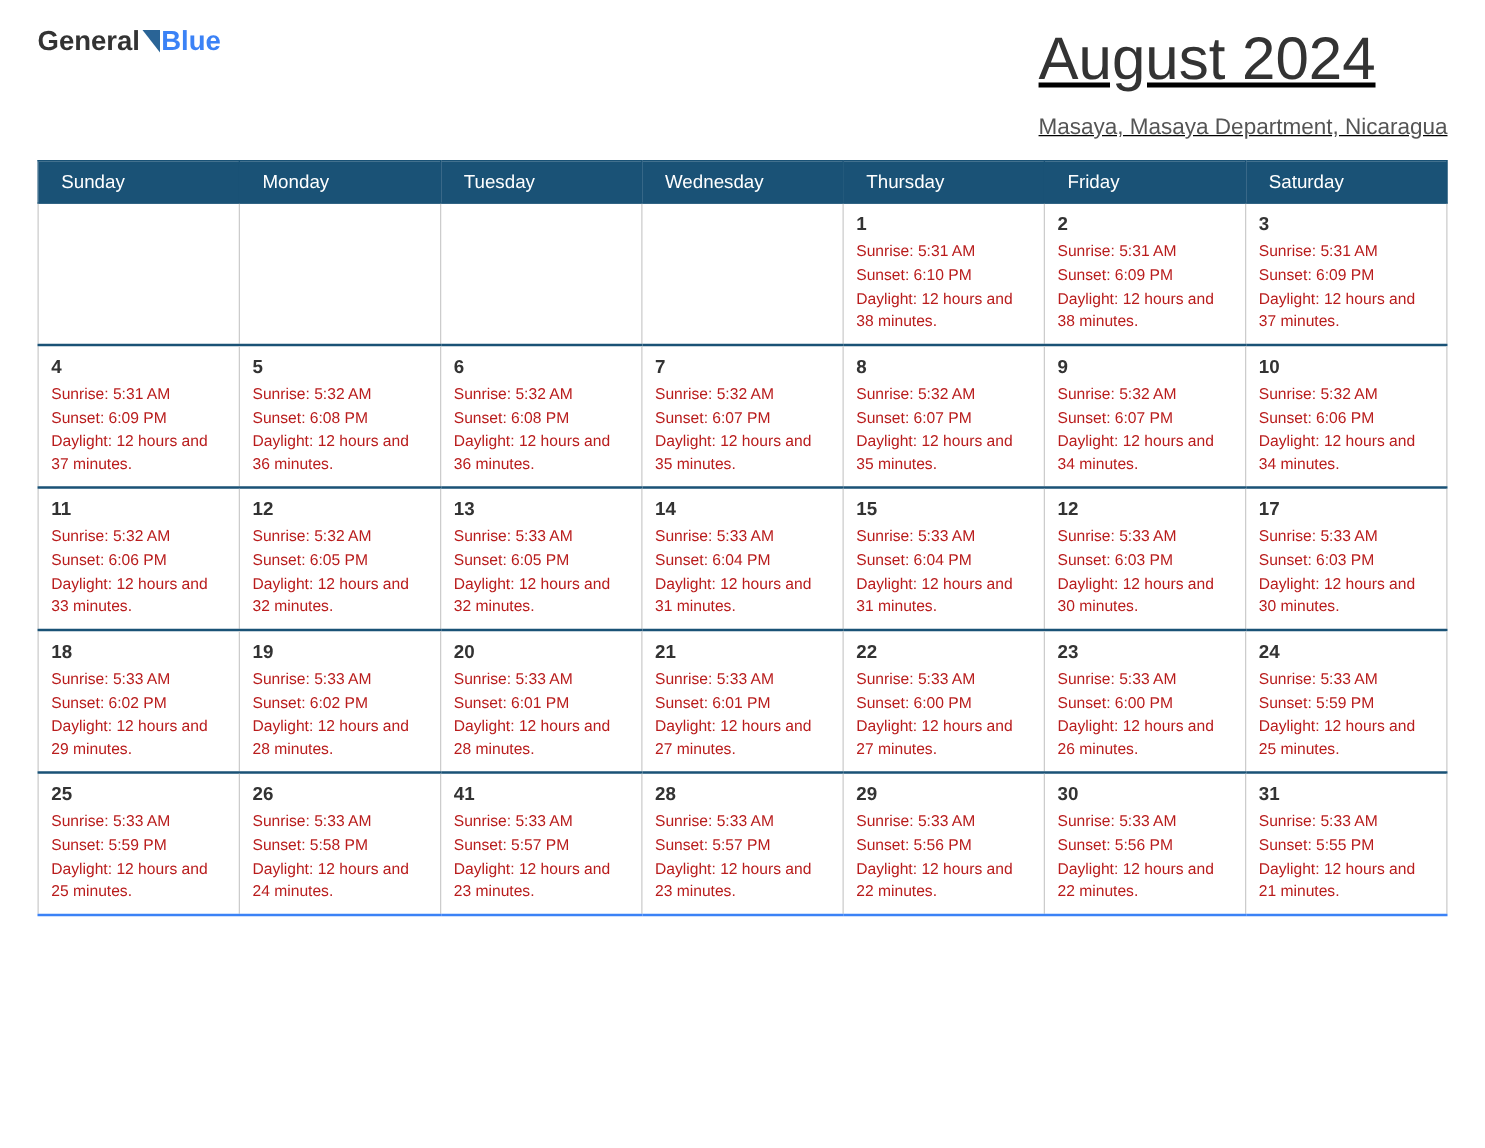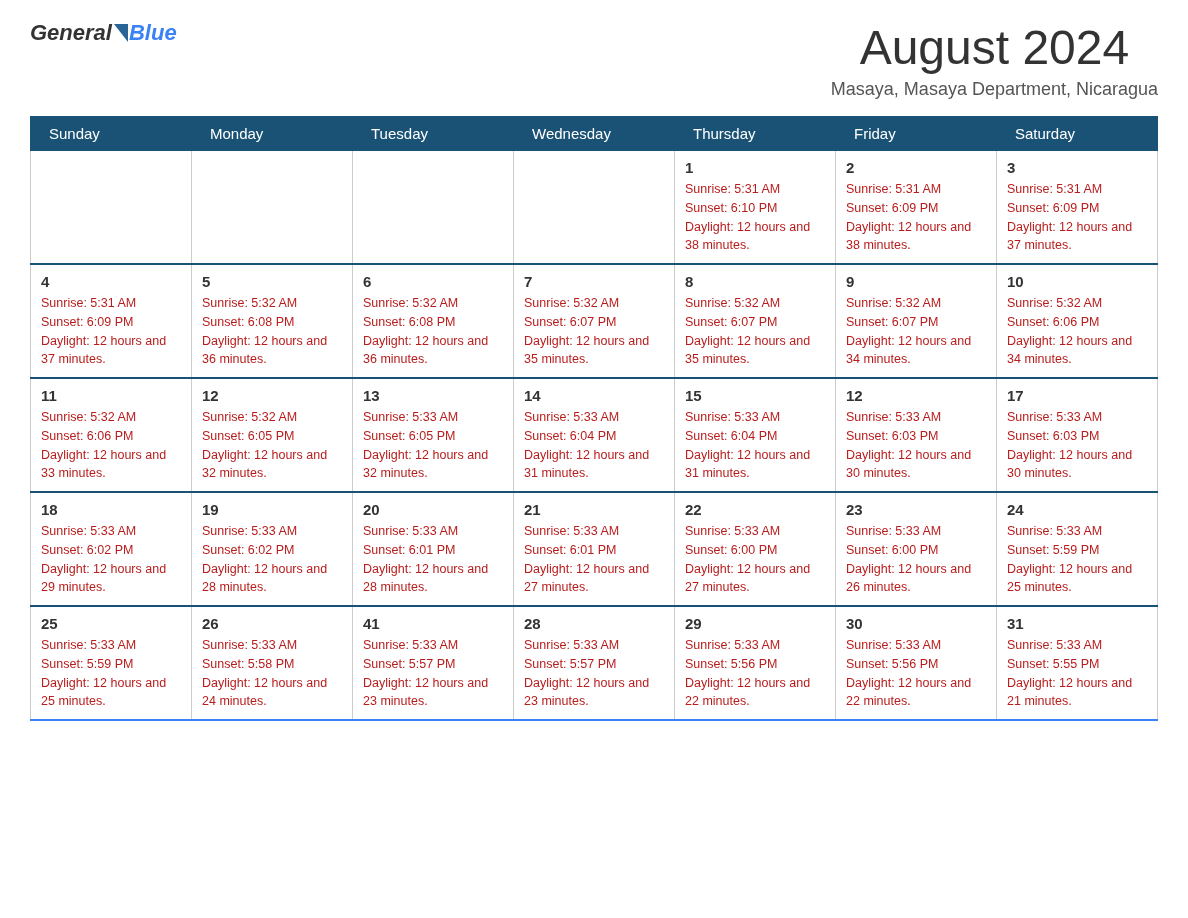--- a/index.html
+++ b/index.html
@@ -13,21 +13,20 @@
     .header-area {
       display: flex;
       justify-content: space-between;
       align-items: flex-start;
       margin-bottom: 16px;
     }
     .logo {
       display: flex;
       flex-direction: column;
       align-items: flex-end;
-      font-style: italic;
     }
     .logo-text {
       display: flex;
       align-items: center;
     }
     .logo-general {
       font-size: 22px;
       font-weight: bold;
       color: #333;
     }
@@ -43,31 +42,32 @@
       border-top: 18px solid #2a6496;
       margin-left: 2px;
       margin-right: 1px;
     }
     .logo-blue {
       font-size: 22px;
       font-weight: bold;
       color: #3b82f6;
     }
     .title-area {
-      text-align: center;
+      text-align: left;
+      text-decoration: underline;
     }
     .month-title {
       font-size: 48px;
       font-weight: 300;
       color: #333;
     }
     .location-title {
       font-size: 18px;
       color: #555;
-      margin-top: 4px;
+      margin-top: 16px;
     }
     .calendar-table {
       width: 100%;
       border-collapse: collapse;
     }
     .calendar-table th {
       background-color: #1a5276;
       color: #ffffff;
       padding: 8px 18px;
       text-align: left;

